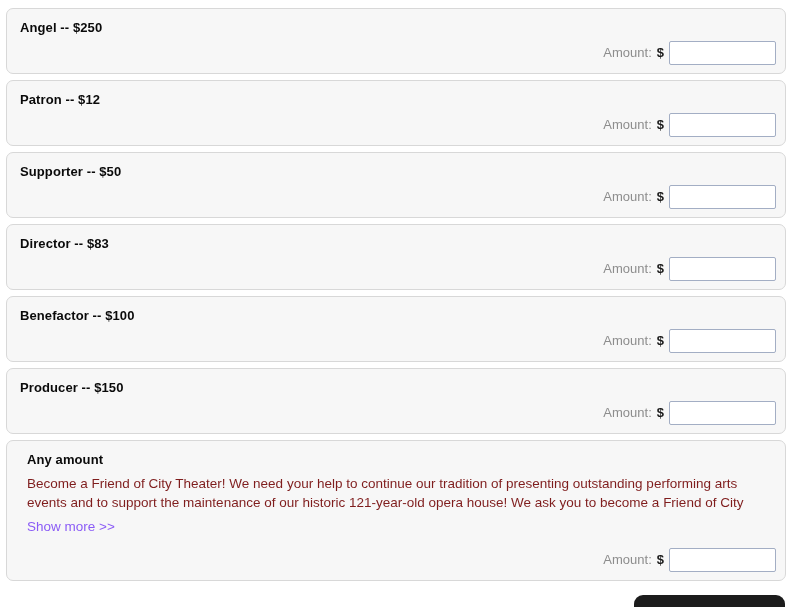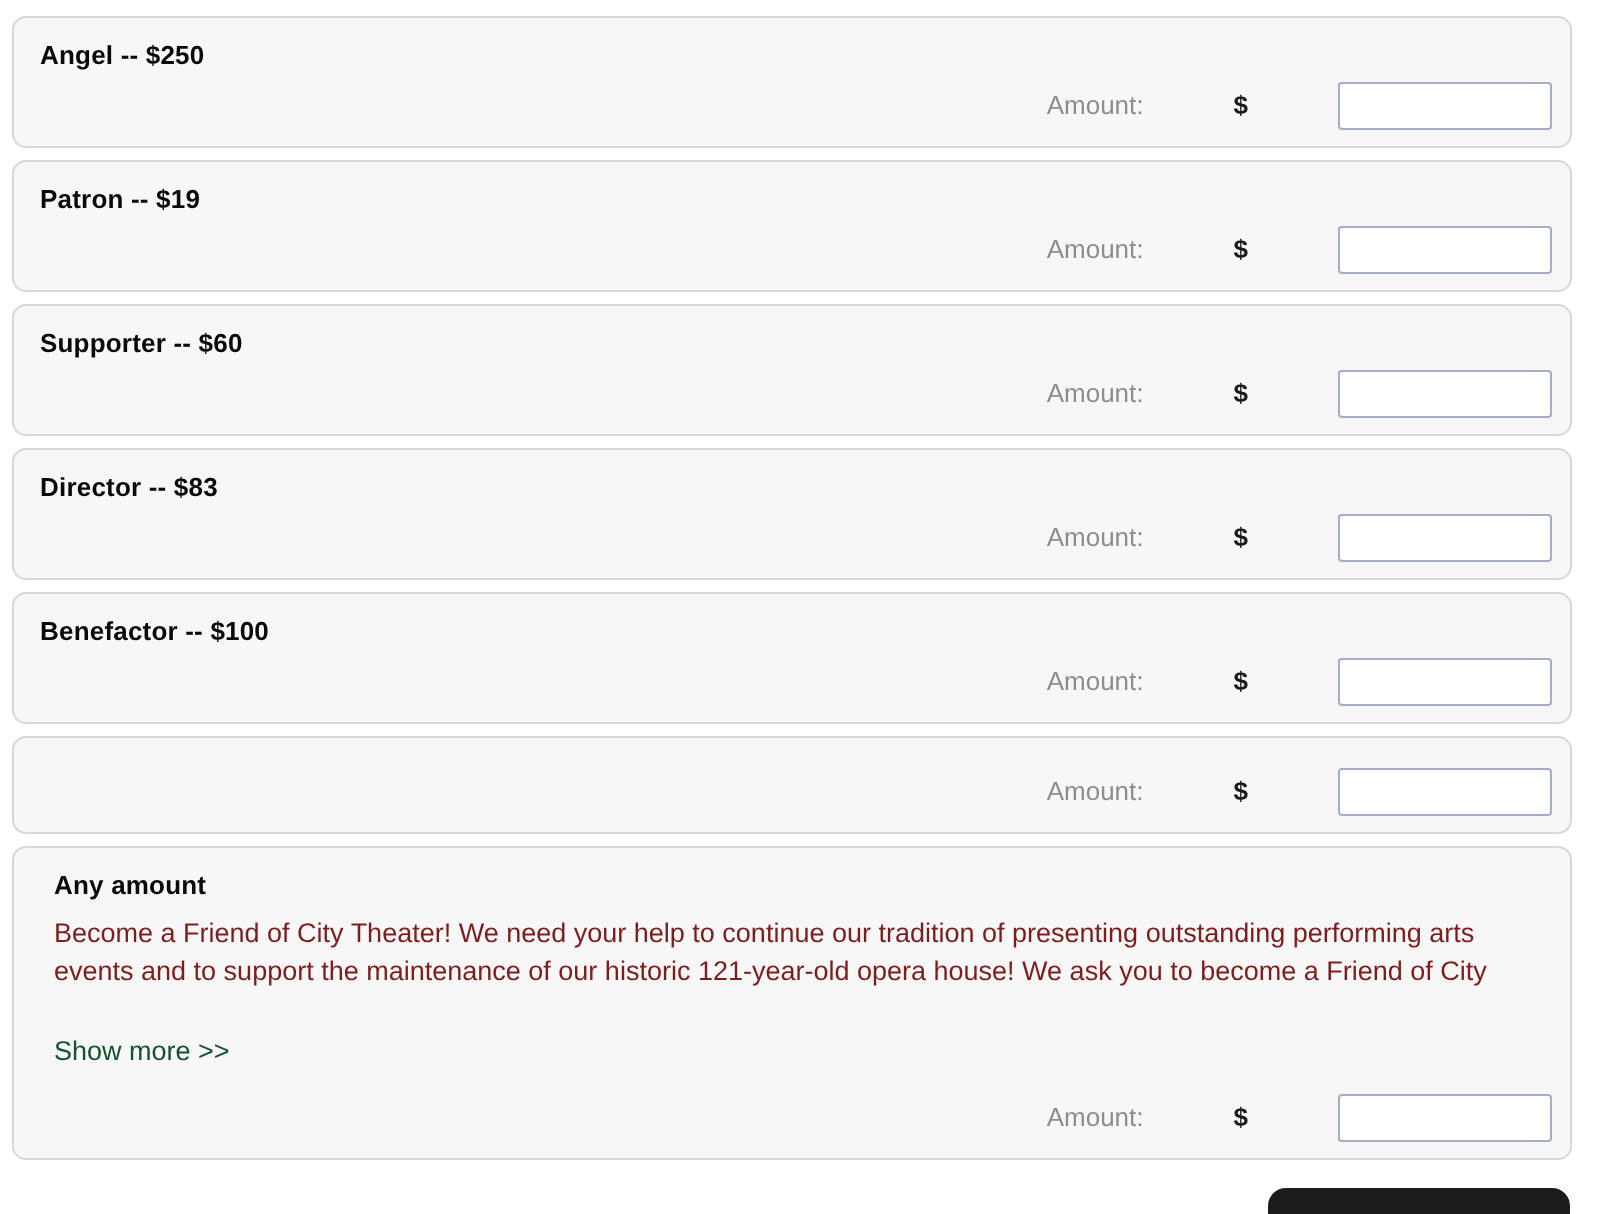--- a/index.html
+++ b/index.html
@@ -40,21 +40,20 @@
     color: #0a0a0a;
     line-height: 16px;
     letter-spacing: 0.1px;
     margin: 1px 0 0 4px;
   }
   .amount-row {
     display: flex;
     align-items: center;
     justify-content: flex-end;
     margin-top: 5px;
-    gap: 40px;
   }
   .amount-label {
     font-size: 13px;
     color: #8d8d8d;
     line-height: 16px;
     white-space: nowrap;
   }
   .currency-symbol {
     font-size: 13px;
     font-weight: bold;
@@ -85,23 +84,23 @@
     font-size: 13.5px;
     color: #7f1d1d;
     line-height: 19px;
     margin: 6px 0 0 4px;
     max-height: 38px;
     overflow: hidden;
   }
   .show-more-link {
     display: inline-block;
     font-size: 13.5px;
-    color: #14532d;
+    color: #8b5cf6;
     line-height: 18px;
-    margin: 22px 0 0 4px;
+    margin: 6px 0 0 4px;
     text-decoration: none;
     cursor: pointer;
   }
   .any-amount-panel .amount-row {
     margin-top: 12px;
   }
   .footer-actions {
     display: flex;
     justify-content: flex-end;
     align-items: center;
@@ -133,30 +132,30 @@
     <div class="level-panel">
       <div class="level-title">Angel -- $250</div>
       <div class="amount-row">
         <span class="amount-label">Amount:</span>
         <span class="currency-symbol">$</span>
         <input class="amount-input" type="text" value="" style="">
       </div>
     </div>
 
     <div class="level-panel">
-      <div class="level-title">Patron -- $19</div>
-      <div class="amount-row">
-        <span class="amount-label">Amount:</span>
-        <span class="currency-symbol">$</span>
-        <input class="amount-input" type="text" value="" style="">
-      </div>
-    </div>
-
-    <div class="level-panel">
-      <div class="level-title">Supporter -- $60</div>
+      <div class="level-title">Patron -- $12</div>
+      <div class="amount-row">
+        <span class="amount-label">Amount:</span>
+        <span class="currency-symbol">$</span>
+        <input class="amount-input" type="text" value="" style="">
+      </div>
+    </div>
+
+    <div class="level-panel">
+      <div class="level-title">Supporter -- $50</div>
       <div class="amount-row">
         <span class="amount-label">Amount:</span>
         <span class="currency-symbol">$</span>
         <input class="amount-input" type="text" value="" style="">
       </div>
     </div>
 
     <div class="level-panel">
       <div class="level-title">Director -- $83</div>
       <div class="amount-row">
@@ -169,20 +168,21 @@
     <div class="level-panel">
       <div class="level-title">Benefactor -- $100</div>
       <div class="amount-row">
         <span class="amount-label">Amount:</span>
         <span class="currency-symbol">$</span>
         <input class="amount-input" type="text" value="" style="">
       </div>
     </div>
 
     <div class="level-panel">
+      <div class="level-title">Producer -- $150</div>
       <div class="amount-row">
         <span class="amount-label">Amount:</span>
         <span class="currency-symbol">$</span>
         <input class="amount-input" type="text" value="" style="">
       </div>
     </div>
 
     <div class="level-panel any-amount-panel">
       <div class="level-title">Any amount</div>
       <div class="any-amount-desc">Become a Friend of City Theater! We need your help to continue our tradition of presenting outstanding performing arts events and to support the maintenance of our historic 121-year-old opera house! We ask you to become a Friend of City</div>

